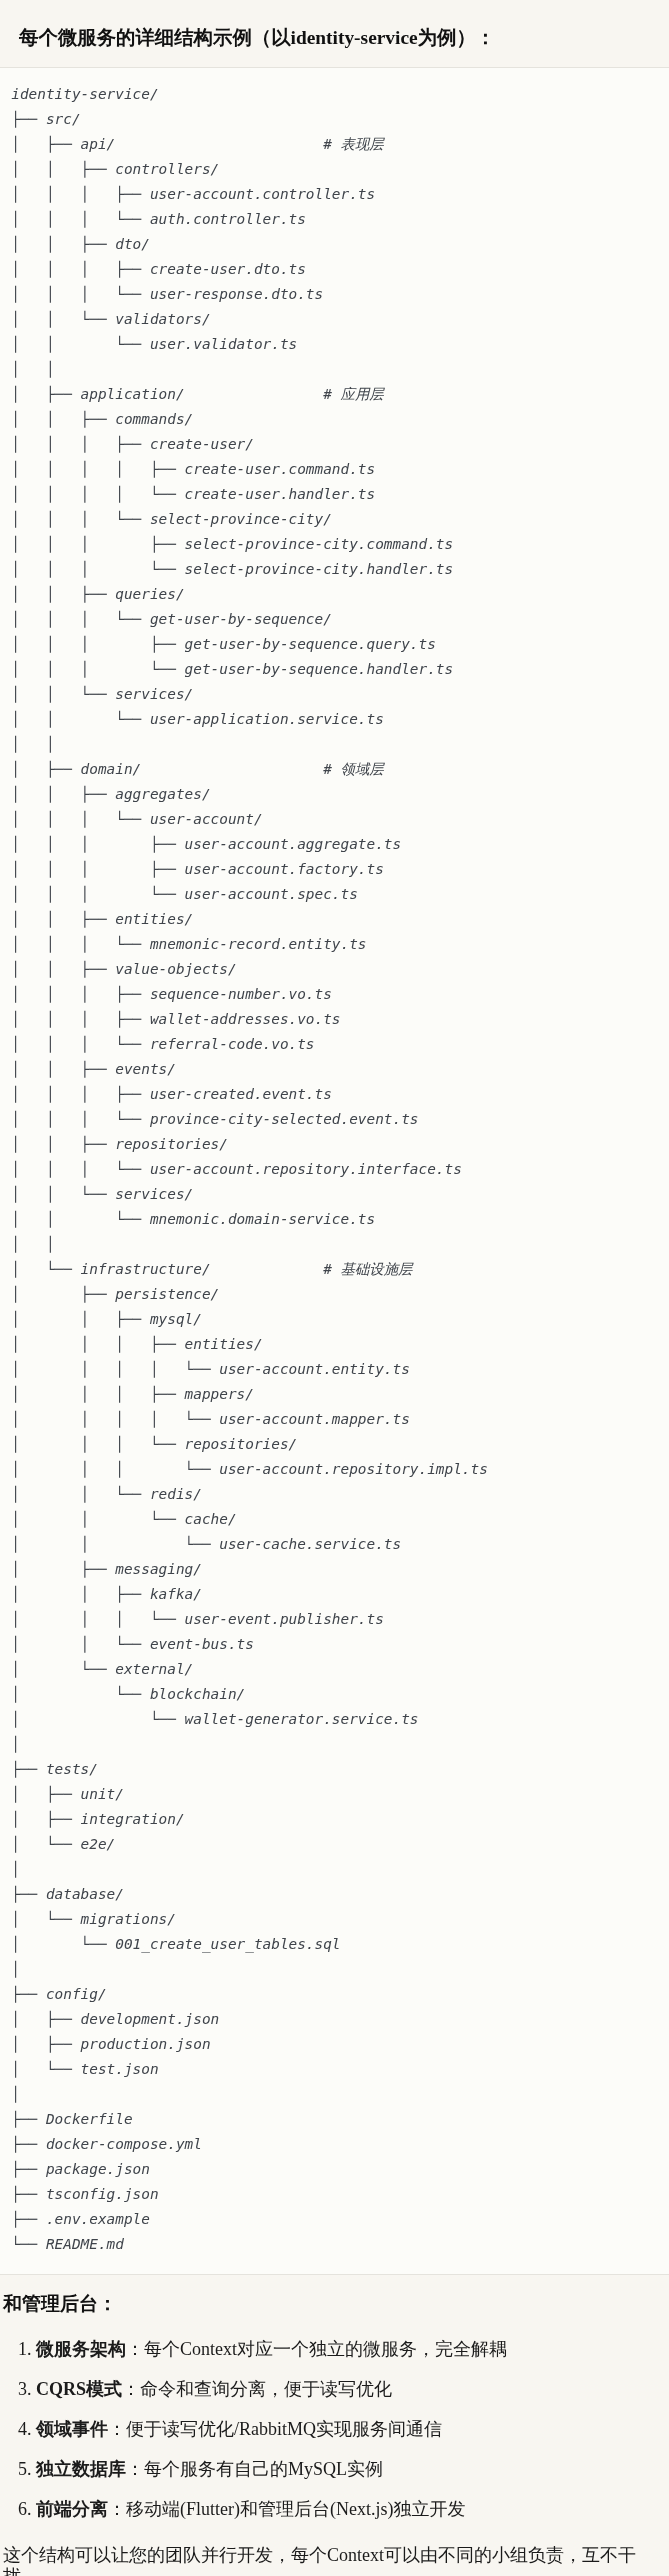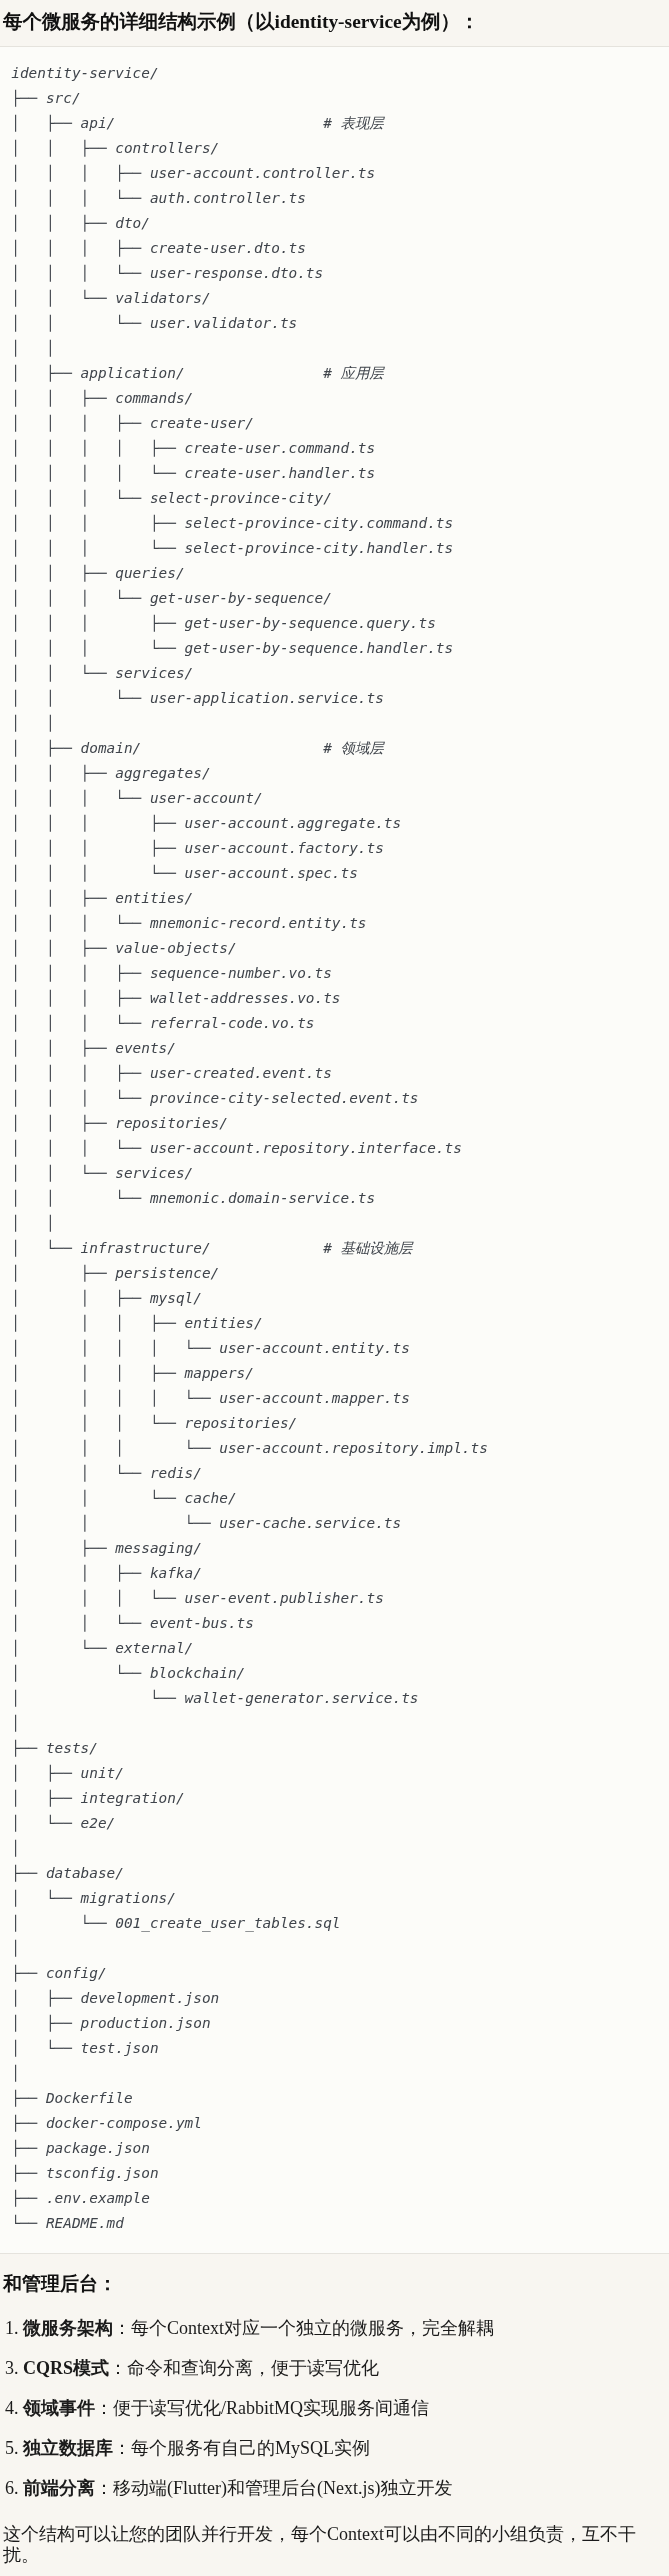--- a/index.html
+++ b/index.html
@@ -9,21 +9,21 @@
   }
   body {
     width: 669px;
     font-family: "Liberation Serif", serif;
     color: #1b1b1b;
   }
   .doc-header {
     padding: 8.8px 3.8px 0 3.1px;
   }
   .doc-title {
-    margin: 0;
+    margin: 16px;
     font-size: 19.4px;
     line-height: 26px;
     font-weight: 700;
     color: #111111;
   }
   .codeblock {
     margin-top: 11.3px;
     background: #fcfcf9;
     border-top: 0.6px solid #e5e3dd;
     border-bottom: 0.6px solid #e5e3dd;
@@ -43,21 +43,21 @@
     padding: 16.3px 3.8px 12.5px 3.1px;
   }
   .notes-heading {
     margin: 0 0 22.5px 0;
     font-size: 19px;
     line-height: 25px;
     font-weight: 700;
     color: #111111;
   }
   .note-list {
-    margin: 0;
+    margin: 13px;
     padding: 0;
     list-style: none;
   }
   .note-item {
     font-size: 18px;
     line-height: 20.6px;
     margin: 0 0 19.4px 0;
     padding-left: 1.9px;
   }
   .note-num {

